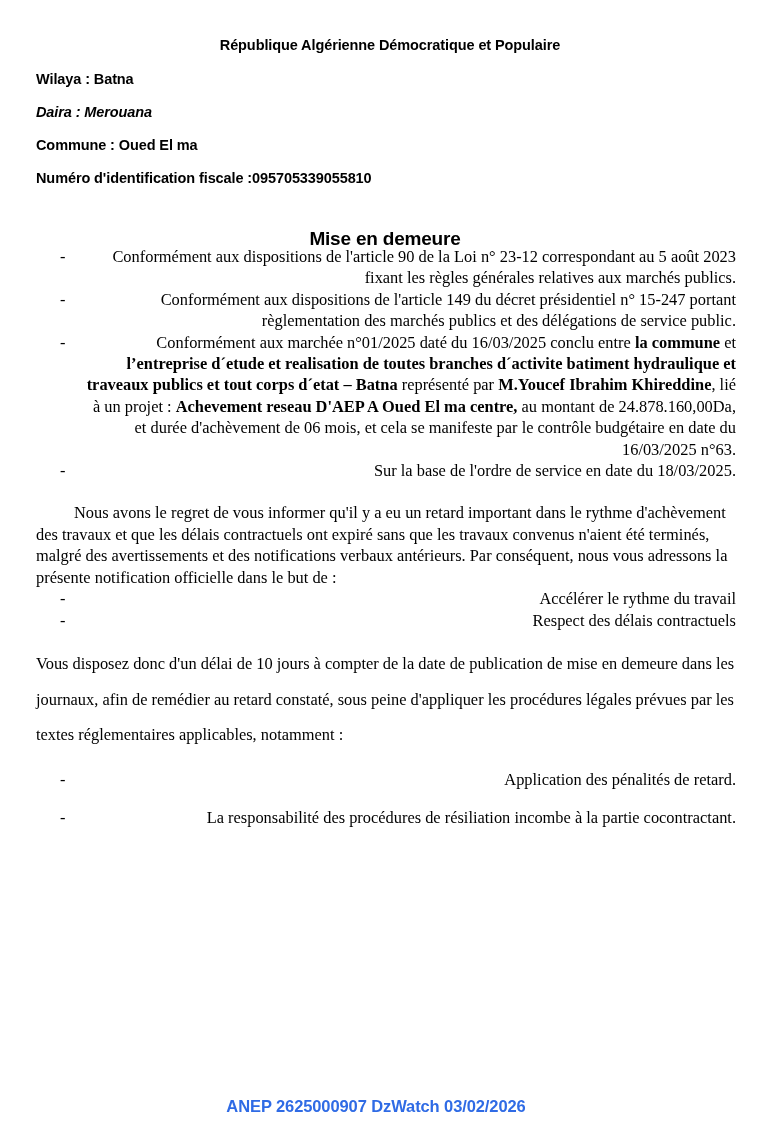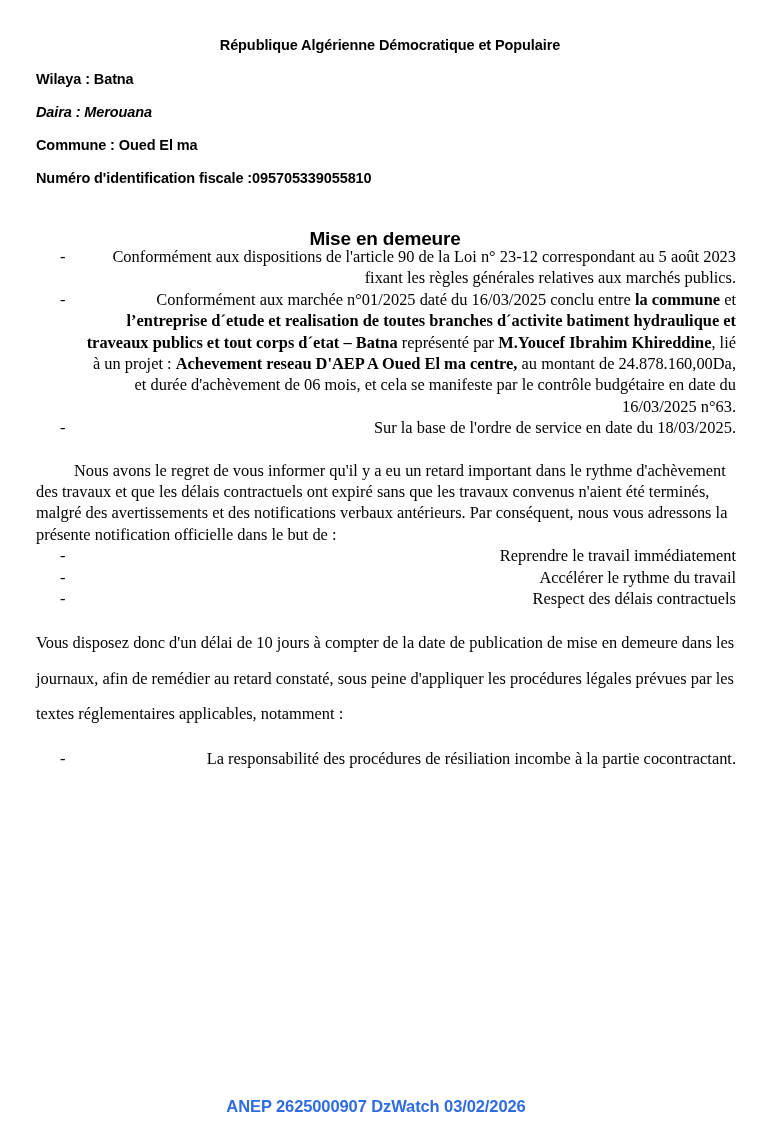--- a/index.html
+++ b/index.html
@@ -142,49 +142,52 @@
 
   <h2 class="notice-heading">Mise en demeure</h2>
 
   <div class="body-wrap">
 
     <ul class="dash-list">
       <li>
         <span>Conformément aux dispositions de l'article 90 de la Loi n° 23-12 correspondant au 5 août 2023 fixant les règles générales relatives aux marchés publics.</span>
       </li>
       <li>
+        <span>Conformément aux dispositions de l'article 149 du décret présidentiel n° 15-247 portant règlementation des marchés publics et des délégations de service public.</span>
+      </li>
+      <li>
         <span>Conformément aux marchée n°01/2025 daté du 16/03/2025 conclu entre </span><b>la commune</b><span> et </span><b>l’entreprise d´etude et realisation de toutes branches d´activite batiment hydraulique et traveaux publics et tout corps d´etat – Batna</b><span> représenté par </span><b>M.Youcef Ibrahim Khireddine</b><span>, lié à un projet : </span><b>Achevement reseau D'AEP A Oued El ma centre,</b><span> au montant de 24.878.160,00Da, et durée d'achèvement de 06 mois,  et cela se manifeste par le contrôle budgétaire en date du 16/03/2025 n°63.</span>
       </li>
       <li>
         <span>Sur la base de l'ordre de service en date du 18/03/2025.</span>
       </li>
     </ul>
 
     <div class="para-block">
       <p class="para indent">Nous avons le regret de vous informer qu'il y a eu un retard important dans le rythme d'achèvement des travaux et que les délais contractuels ont expiré sans que les travaux convenus n'aient été terminés, malgré des avertissements et des notifications verbaux antérieurs.  Par conséquent, nous vous adressons la présente notification officielle dans le but de :</p>
     </div>
 
     <ul class="dash-list sub">
-      <li>
-        <span>Reprendre le travail immédiatement</span>
-      </li>
       <li>
         <span>Accélérer le rythme du travail</span>
       </li>
       <li>
         <span>Respect des délais contractuels</span>
       </li>
     </ul>
 
     <div style="margin-top:15px;">
       <p class="para-spaced">Vous disposez donc d'un délai de 10 jours à compter de la date de publication de mise en demeure dans les journaux,  afin de remédier au retard constaté, sous peine d'appliquer les procédures légales prévues par les textes réglementaires applicables, notamment :</p>
     </div>
 
     <ul class="dash-list spaced" style="margin-top:16px;">
       <li>
+        <span>Application des pénalités de retard.</span>
+      </li>
+      <li>
         <span>La responsabilité des procédures de résiliation incombe à la partie cocontractant.</span>
       </li>
     </ul>
 
   </div>
 
   <div class="anep-footer" style="color: rgb(47, 107, 229);">ANEP 2625000907 DzWatch 03/02/2026</div>
 
 </div>
 

